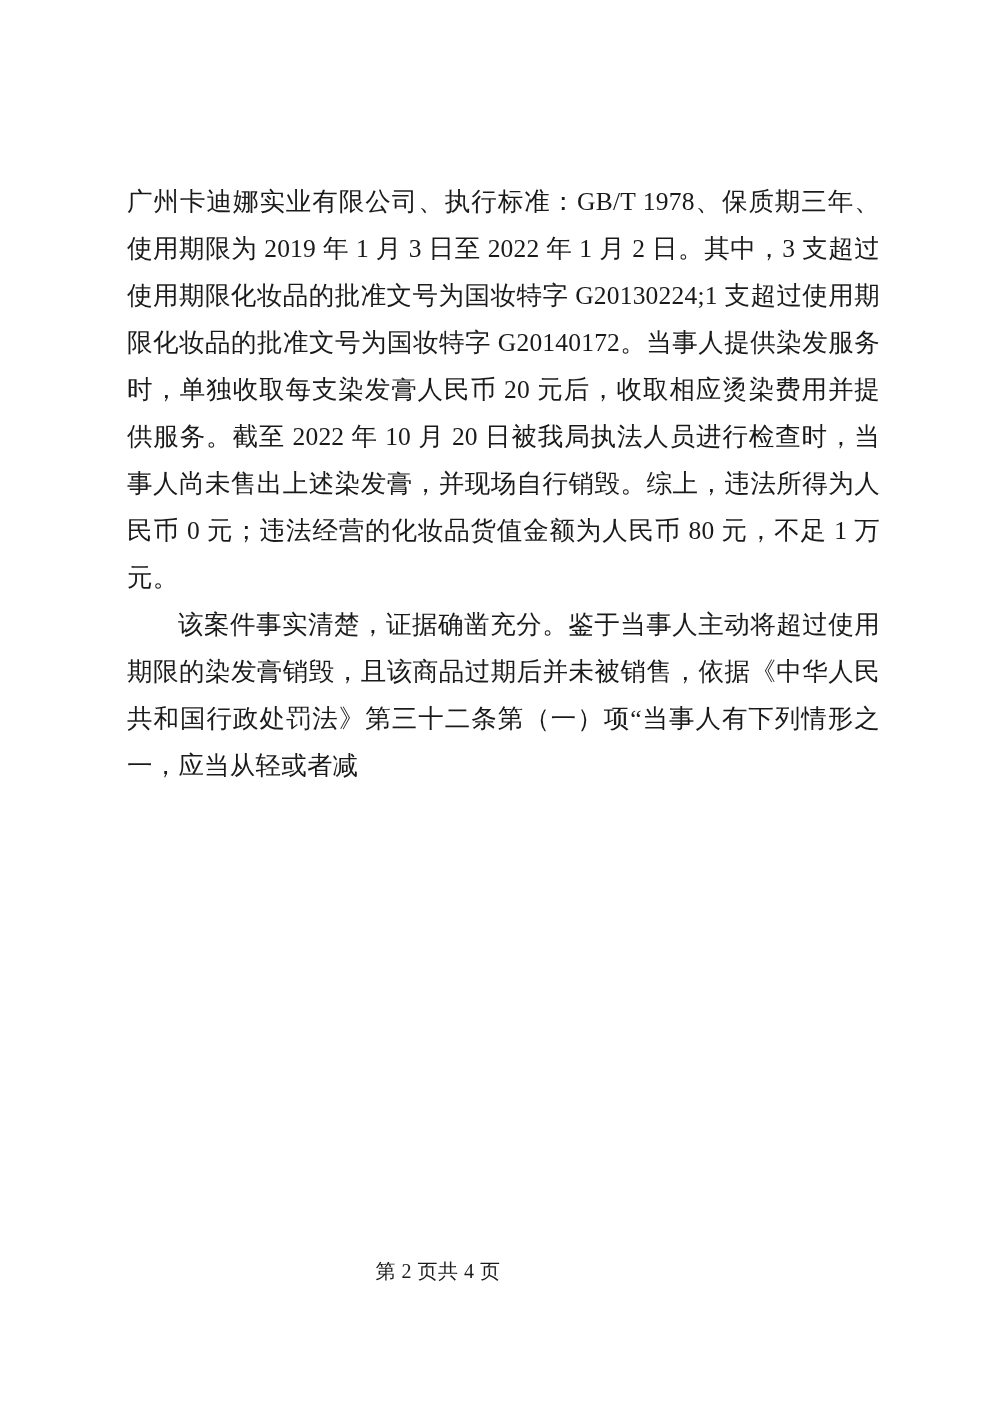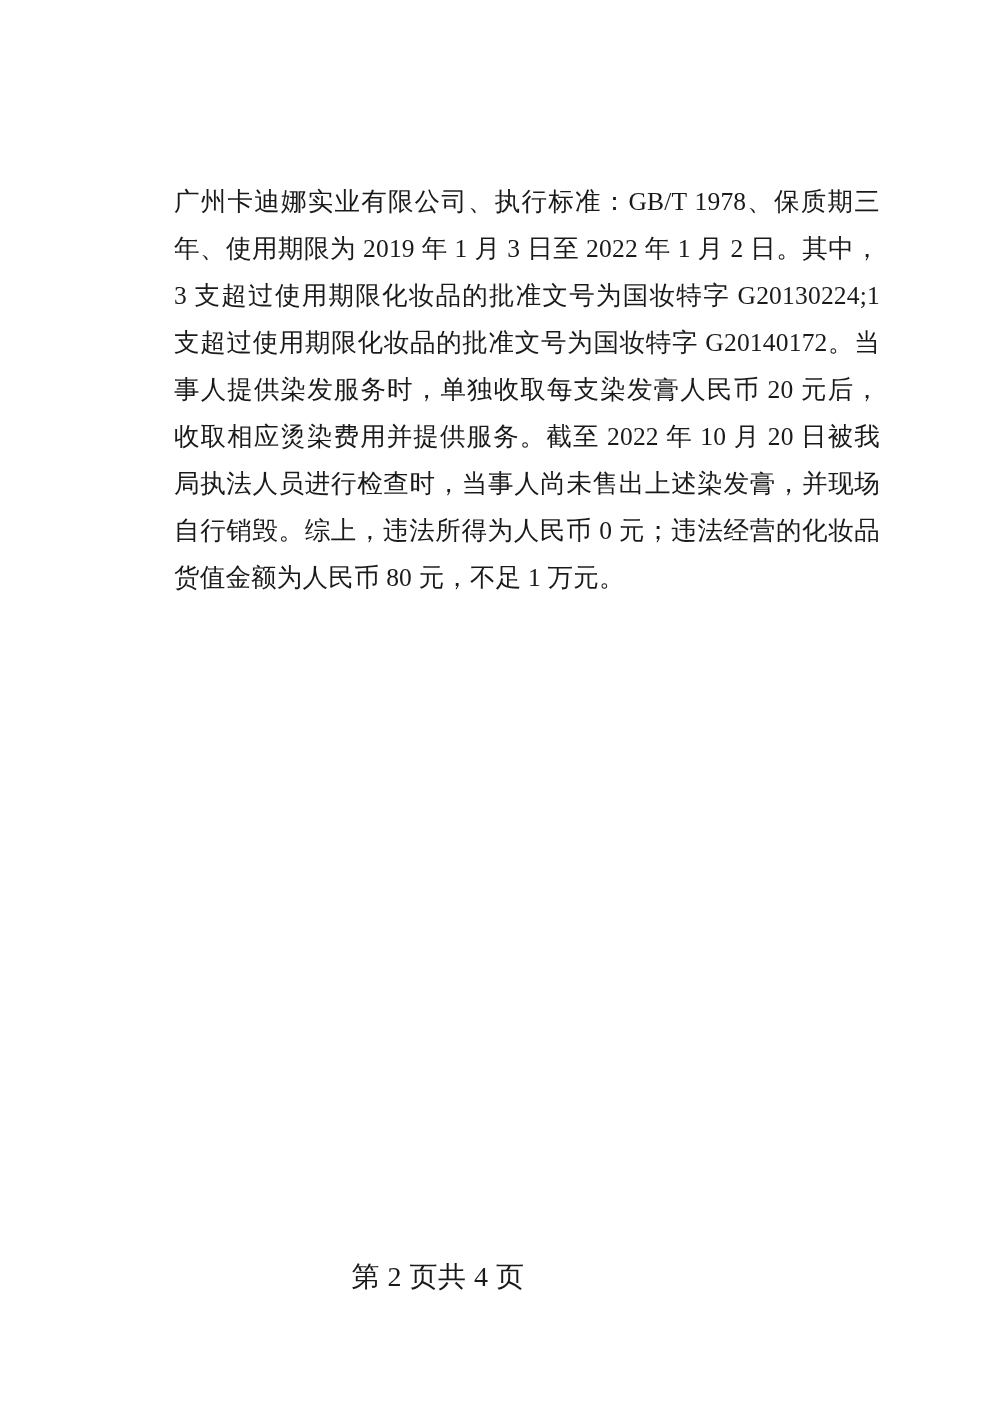--- a/index.html
+++ b/index.html
@@ -31,38 +31,38 @@
     text-justify: inter-ideograph;
     margin: 0;
     letter-spacing: 0.2px;
     -webkit-font-smoothing: antialiased;
   }
   .para.indent {
     text-indent: 2em;
   }
   .para.flush {
     text-indent: 0;
-    margin-left: 47px;
   }
   .footer {
     position: absolute;
     left: 0;
     top: 1258px;
     width: 876px;
     text-align: center;
     font-family: "Liberation Serif", "DejaVu Serif", serif;
-    font-size: 28px;
+    font-size: 20px;
     color: #1a1a1a;
     letter-spacing: 0.5px;
   }
 </style>
 </head>
 <body>
 
 <div class="page">
 
   <div class="doc-body">
     <p class="para flush">广州卡迪娜实业有限公司、执行标准：GB/T 1978、保质期三年、使用期限为 2019 年 1 月 3 日至 2022 年 1 月 2 日。其中，3 支超过使用期限化妆品的批准文号为国妆特字 G20130224;1 支超过使用期限化妆品的批准文号为国妆特字 G20140172。当事人提供染发服务时，单独收取每支染发膏人民币 20 元后，收取相应烫染费用并提供服务。截至 2022 年 10 月 20 日被我局执法人员进行检查时，当事人尚未售出上述染发膏，并现场自行销毁。综上，违法所得为人民币 0 元；违法经营的化妆品货值金额为人民币 80 元，不足 1 万元。</p>
+    <p class="para indent">该案件事实清楚，证据确凿充分。鉴于当事人主动将超过使用期限的染发膏销毁，且该商品过期后并未被销售，依据《中华人民共和国行政处罚法》第三十二条第（一）项“当事人有下列情形之一，应当从轻或者减</p>
   </div>
 
   <div class="footer">第 2 页共 4 页</div>
 
 </div>
 
 </body></html>

